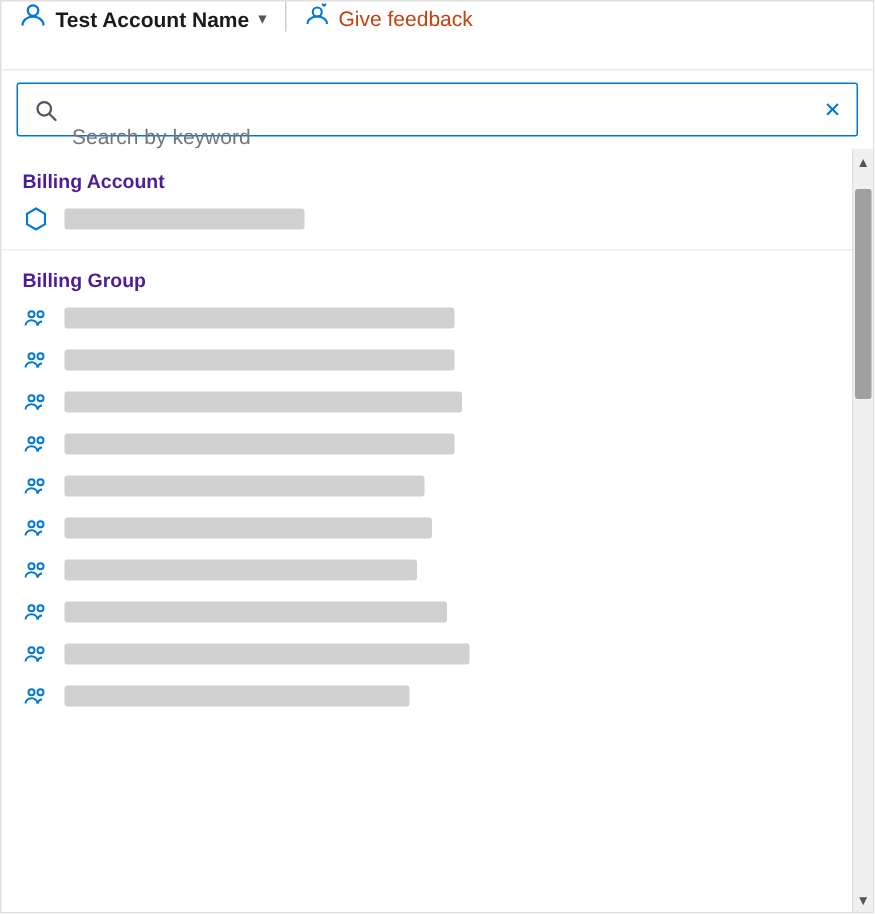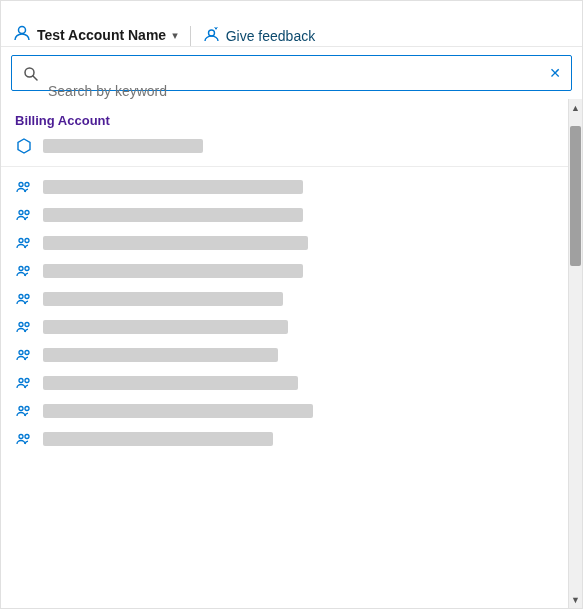--- a/index.html
+++ b/index.html
@@ -21,21 +21,21 @@
       height: 609px;
       display: flex;
       flex-direction: column;
       border: 1px solid #e0e0e0;
       background: #fff;
     }
 
     
     .header {
       display: flex;
-      align-items: flex-end;
+      align-items: flex-start;
       padding: 0 12px;
       height: 46px;
       border-bottom: 1px solid #e8e8e8;
       flex-shrink: 0;
     }
 
     .account-section {
       display: flex;
       align-items: center;
       gap: 6px;
@@ -72,21 +72,21 @@
       cursor: pointer;
     }
 
     .feedback-icon {
       color: #0078d4;
       font-size: 15px;
     }
 
     .feedback-label {
       font-size: 14px;
-      color: #0c4a6e;
+      color: #c2410c;
     }
 
     
     .search-bar {
       display: flex;
       align-items: center;
       margin: 8px 10px;
       border: 1.5px solid #0078d4;
       border-radius: 2px;
       height: 36px;
@@ -296,20 +296,21 @@
         <span class="item-icon">
           <svg width="16" height="16" viewBox="0 0 16 16" fill="none">
             <polygon points="8,1 14,4.5 14,11.5 8,15 2,11.5 2,4.5" stroke="#0078d4" stroke-width="1.4" fill="none"></polygon>
           </svg>
         </span>
         <div class="redacted-bar billing-account"></div>
       </div>
 
       <div class="section-divider"></div>
 
+      <div class="section-header">Billing Group</div>
 
       <div class="list-item">
         <span class="item-icon">
           <svg width="16" height="16" viewBox="0 0 16 16" fill="none">
             <circle cx="5" cy="5.5" r="2" stroke="#0078d4" stroke-width="1.3" fill="none"></circle>
             <path d="M1 13c0-2 1.8-3.5 4-3.5s4 1.5 4 3.5" stroke="#0078d4" stroke-width="1.3" fill="none"></path>
             <circle cx="11" cy="5.5" r="2" stroke="#0078d4" stroke-width="1.3" fill="none"></circle>
             <path d="M9 13c.3-1.5 1.5-2.5 3-2.8" stroke="#0078d4" stroke-width="1.3" fill="none"></path>
           </svg>
         </span>

